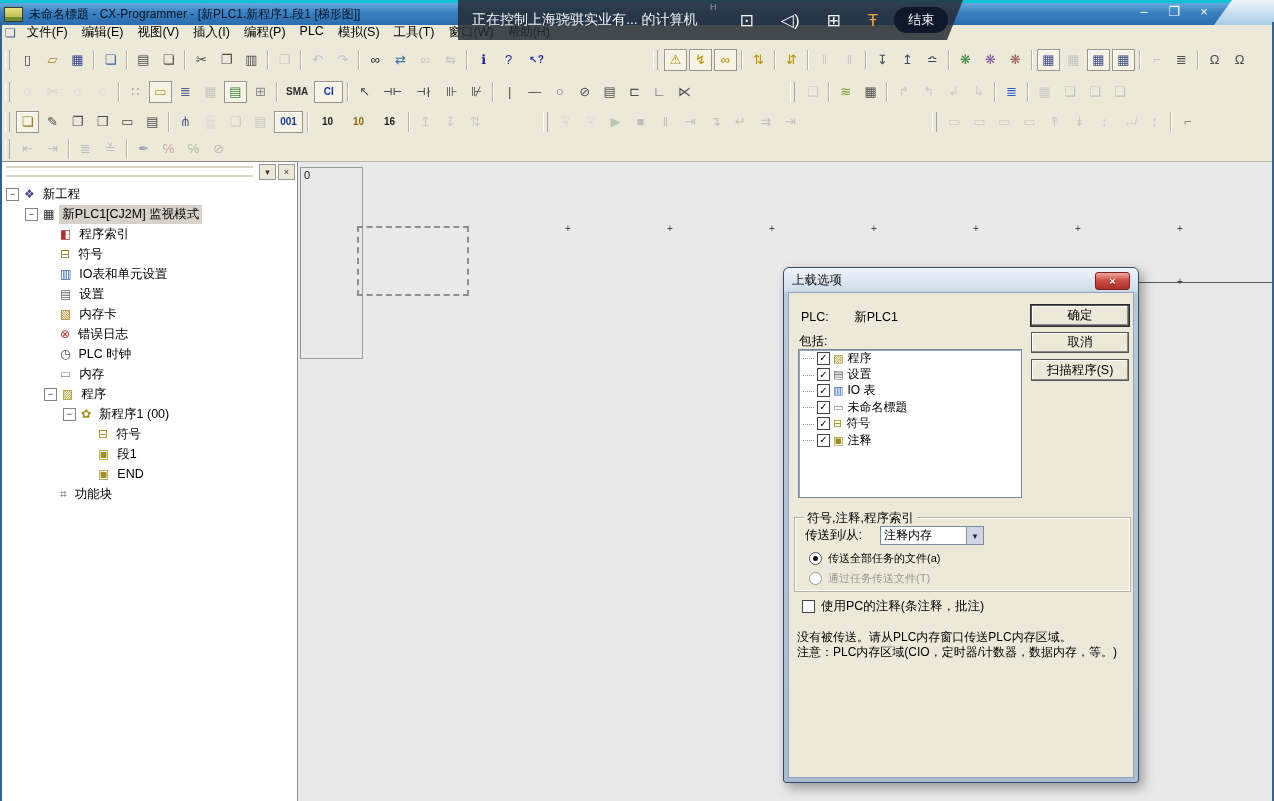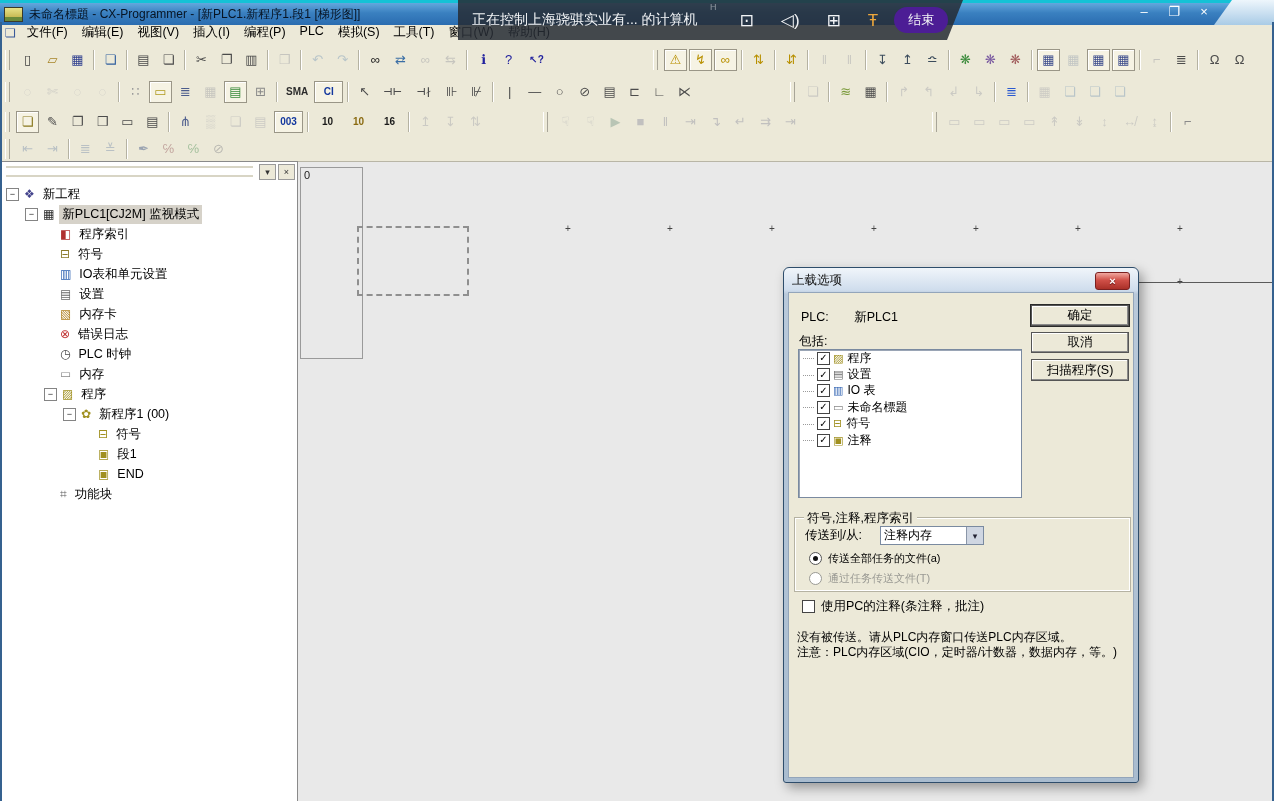--- a/index.html
+++ b/index.html
@@ -19,21 +19,21 @@
     background:linear-gradient(#eef6fc,#a9cbe6);clip-path:polygon(30% 0,100% 0,100% 100%,0 100%);}
   .frame-l,.frame-r{position:absolute;top:22px;bottom:0;width:2px;background:#35618f;z-index:40;}
   .frame-l{left:0}.frame-r{right:0}
   
   .overlay{position:absolute;left:458px;top:0;width:505px;height:40px;z-index:70;
     background:rgba(38,44,52,.85);clip-path:polygon(0 0,100% 0,calc(100% - 16px) 100%,0 100%);
     display:flex;align-items:center;color:#f2f4f6;}
   .ov-msg{font-size:14px;margin-left:14px;flex:0 0 auto;}
   .ov-icons{display:flex;align-items:center;gap:27px;margin-left:42px;}
   .ov-ic{font-size:17px;line-height:17px;}
-  .ov-end{margin-left:16px;background:#4c1d95;border-radius:13px;padding:4px 14px;font-size:13px;}
+  .ov-end{margin-left:16px;background:#0f172a;border-radius:13px;padding:4px 14px;font-size:13px;}
   .ov-hd{position:absolute;left:252px;top:2px;font-size:9px;color:rgba(255,255,255,.45);}
   
   .menubar{position:absolute;top:22px;left:0;right:0;height:21px;background:#ece9d8;
     display:flex;align-items:center;border-bottom:1px solid #d8d5c5;z-index:5;}
   .mdiicon{font-size:12px;color:#3a5a9a;margin:0 4px 0 5px;}
   .menuitem{font-size:12.5px;padding:2px 7px;}
   
   .tbwrap{position:absolute;top:43px;left:0;right:0;z-index:5;}
   .tbrow{display:flex;align-items:center;padding-left:4px;background:#ece9d8;}
   .tbrow.r1{height:34px}.tbrow.r2{height:30px}.tbrow.r3{height:30px}
@@ -283,21 +283,21 @@
         <span class="tbi" style="color: rgb(76, 76, 76);">✎</span>
         <span class="tbi" style="color: rgb(76, 76, 76);">❐</span>
         <span class="tbi" style="color: rgb(76, 76, 76);">❒</span>
         <span class="tbi" style="color: rgb(76, 76, 76);">▭</span>
         <span class="tbi" style="color: rgb(76, 76, 76);">▤</span>
         <span class="tbsep"></span>
         <span class="tbi" style="color: rgb(76, 92, 140);">⋔</span>
         <span class="tbi dis" style="color: rgb(184, 184, 184);">▒</span>
         <span class="tbi dis" style="color: rgb(184, 184, 184);">❏</span>
         <span class="tbi dis" style="color: rgb(184, 184, 184);">▤</span>
-        <span class="tbi act wide" style="color: rgb(20, 56, 158);">003</span>
+        <span class="tbi act wide" style="color: rgb(20, 56, 158);">001</span>
         <span class="tbsep"></span>
         <span class="tbi wide" style="color: rgb(26, 26, 26);">10</span>
         <span class="tbi wide" style="color: rgb(138, 106, 16);">10</span>
         <span class="tbi wide" style="color: rgb(26, 26, 26);">16</span>
         <span class="tbsep"></span>
         <span class="tbi dis" style="color: rgb(184, 184, 184);">↥</span>
         <span class="tbi dis" style="color: rgb(184, 184, 184);">↧</span>
         <span class="tbi dis" style="color: rgb(184, 184, 184);">⇅</span>
         <span style="width: 54px; flex: 0 0 auto;"></span>
         <span class="tbgrip"></span>

